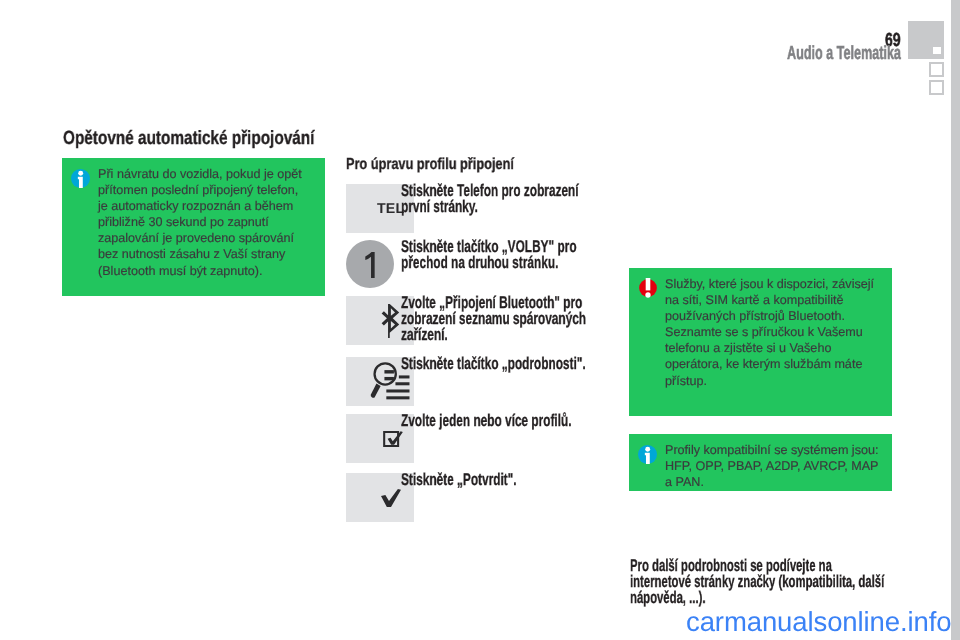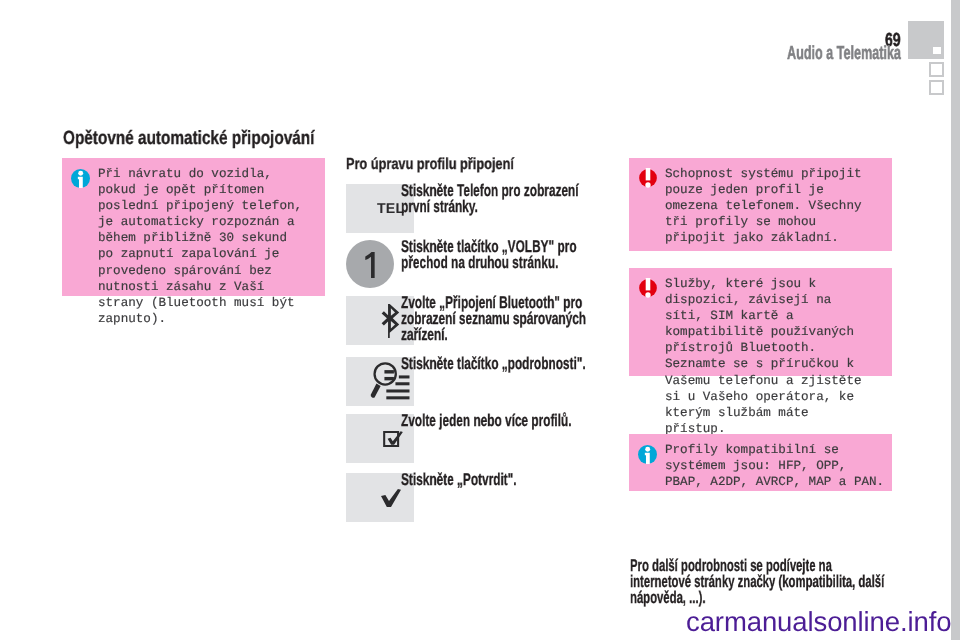--- a/index.html
+++ b/index.html
@@ -7,36 +7,36 @@
   .page{position:absolute;inset:0;background:#fff;margin-left:6px;}
   .pagenum,.hdr,.heading,.col2title,.step .st,.footnote,.box .tx,.tel,.wm{will-change:transform;}
   .right-strip{position:absolute;left:945px;top:0;width:15px;height:640px;background:#c8c9cb;}
   .tab-big{position:absolute;left:902px;top:21px;width:36px;height:38px;background:#c8c9cb;}
   .tab-big .dot{position:absolute;left:25px;top:26px;width:8px;height:7px;background:#fff;}
   .tab-sm{position:absolute;left:923px;width:15px;height:15px;background:#c8c9cb;}
   .tab-sm .dot{position:absolute;left:2px;top:2px;width:11px;height:11px;background:#fff;}
   .hdr{position:absolute;left:781px;top:42.5px;font-size:18.9px;font-weight:bold;color:#808184;white-space:nowrap;transform:scaleX(0.667);transform-origin:left top;-webkit-text-stroke:0.55px #808184;}
   .pagenum{position:absolute;left:879px;top:30px;font-size:18.9px;font-weight:bold;color:#231f20;white-space:nowrap;transform:scaleX(0.74);transform-origin:left top;-webkit-text-stroke:0.55px #231f20;}
   .heading{position:absolute;left:57px;top:128px;font-size:19.18px;font-weight:bold;color:#231f20;white-space:nowrap;transform:scaleX(0.80);transform-origin:left top;-webkit-text-stroke:0.35px #231f20;}
-  .box{position:absolute;background:#f9a8d4;font-family:Liberation Mono, monospace;}
+  .box{position:absolute;background:#22c55e;}
   .box .ic{position:absolute;left:9px;top:11px;width:19px;height:19px;line-height:0;}
   .box .ic svg{display:block;}
   .box .ic[data-name="warning-icon"]{left:9px;top:10px;}
   .box .tx{position:absolute;left:36px;top:8px;font-size:12.6px;line-height:16.1px;color:#3b3b3d;-webkit-text-stroke:0.18px #3b3b3d;}
   .col2title{position:absolute;left:340px;top:156px;font-size:15.95px;font-weight:bold;color:#231f20;white-space:nowrap;transform:scaleX(0.80);transform-origin:left top;-webkit-text-stroke:0.32px #231f20;}
   .tel{font-size:14.2px;font-weight:bold;color:#2b2b2d;letter-spacing:0.2px;}
   .numtxt{position:absolute;width:0;height:0;overflow:hidden;opacity:0;}
   .cbsvg{position:relative;left:2px;}
   .numsvg{display:block;position:relative;top:1px;}
   .step{position:absolute;}
   .step .sq{position:absolute;left:0;top:0;width:47px;height:49px;background:#e2e3e5;display:flex;align-items:center;justify-content:center;padding-left:21px;}
   .step .cr{position:absolute;left:0;top:0;width:48px;height:48px;background:#a7a9ac;border-radius:50%;display:flex;align-items:center;justify-content:center;}
   .step .st{position:absolute;left:55px;top:-1px;width:266px;font-size:17px;line-height:16.1px;font-weight:bold;color:#231f20;transform:scaleX(0.697);transform-origin:left top;-webkit-text-stroke:0.3px #231f20;}
   .footnote{position:absolute;left:624px;top:558px;width:385px;font-size:17px;line-height:16.1px;font-weight:bold;color:#231f20;transform:scaleX(0.666);transform-origin:left top;-webkit-text-stroke:0.3px #231f20;}
-  .wm{position:absolute;left:680px;top:606px;font-size:27.5px;color:#4c1d95;white-space:nowrap;letter-spacing:-0.1px;}
+  .wm{position:absolute;left:680px;top:606px;font-size:27.5px;color:#3b82f6;white-space:nowrap;letter-spacing:-0.1px;}
 </style>
 </head>
 <body>
 
 <div class="page" data-name="manual-page">
   <div class="right-strip" data-name="page-edge-strip"></div>
   <div class="tab-big" data-name="chapter-tab-active">
       <span class="dot" data-name="chapter-tab-marker"></span>
     </div>
   <div class="tab-sm" style="top:62px" data-name="chapter-tab-2">
@@ -116,31 +116,21 @@
   </div>
   <div class="step" style="left:340px;top:473px" data-name="step-6">
     <div class="sq" data-name="check-icon">
       <svg class="cksvg" viewBox="0 0 110 98" width="20" height="18" aria-hidden="true">
           <path fill="#2b2b2d" d="M0 38 L24 33 L44 66 L93 0 L110 4 L55 98 L32 98 Z"></path>
         </svg>
     </div>
     <div class="st" data-name="step-6-text">Stiskněte „Potvrdit".</div>
   </div>
 
-  <div class="box" style="left:623px;top:158px;width:263px;height:93px" data-name="note-panel-1">
-    <span class="ic" data-name="warning-icon">
-        <svg viewBox="-6 -6 112 124" width="20" height="22" aria-hidden="true">
-          <circle cx="50" cy="50" r="50" fill="#e3000f"></circle>
-          <rect x="37" y="-6" width="26" height="70" fill="#fff"></rect>
-          <circle cx="50" cy="90" r="15" fill="#fff"></circle>
-        </svg>
-      </span>
-    <div class="tx" style="width:210px" data-name="note-panel-1-text">Schopnost systému připojit pouze jeden profil je omezena telefonem. Všechny tři profily se mohou připojit jako základní.</div>
-  </div>
-  <div class="box" style="left:623px;top:268px;width:263px;height:108px" data-name="note-panel-2">
+  <div class="box" style="left:623px;top:268px;width:263px;height:148px" data-name="note-panel-2">
     <span class="ic" data-name="warning-icon">
         <svg viewBox="-6 -6 112 124" width="20" height="22" aria-hidden="true">
           <circle cx="50" cy="50" r="50" fill="#e3000f"></circle>
           <rect x="37" y="-6" width="26" height="70" fill="#fff"></rect>
           <circle cx="50" cy="90" r="15" fill="#fff"></circle>
         </svg>
       </span>
     <div class="tx" style="width:210px" data-name="note-panel-2-text">Služby, které jsou k dispozici, závisejí na síti, SIM kartě a kompatibilitě používaných přístrojů Bluetooth. Seznamte se s příručkou k Vašemu telefonu a zjistěte si u Vašeho operátora, ke kterým službám máte přístup.</div>
   </div>
   <div class="box" style="left:623px;top:434px;width:263px;height:57px" data-name="note-panel-3">

